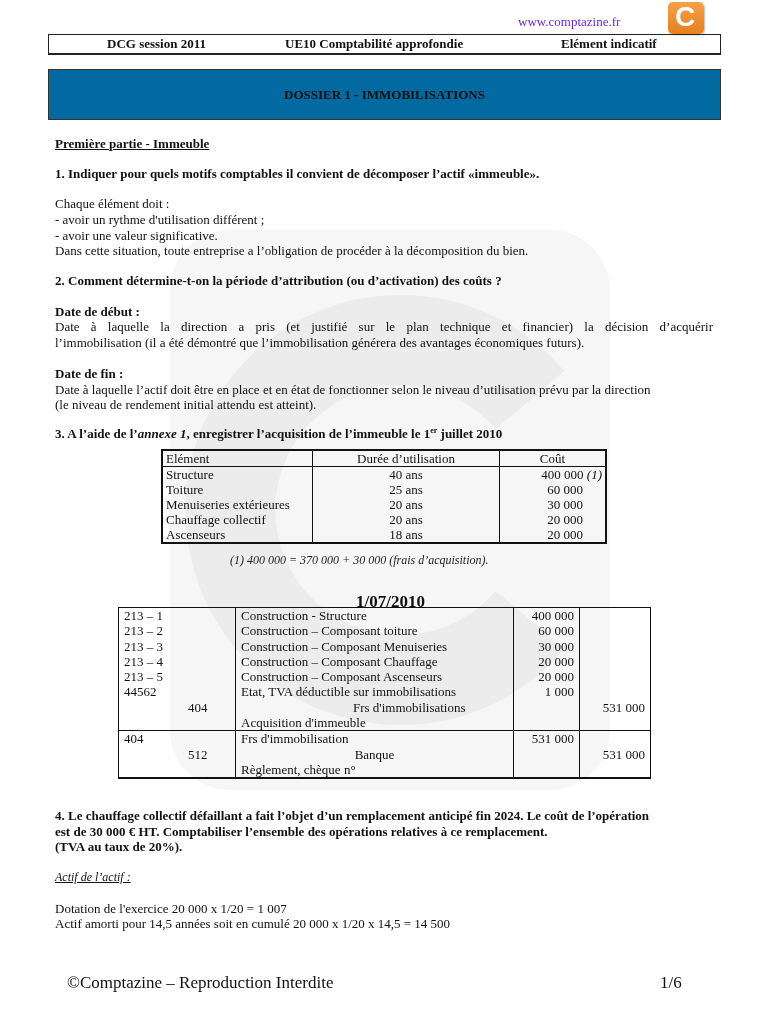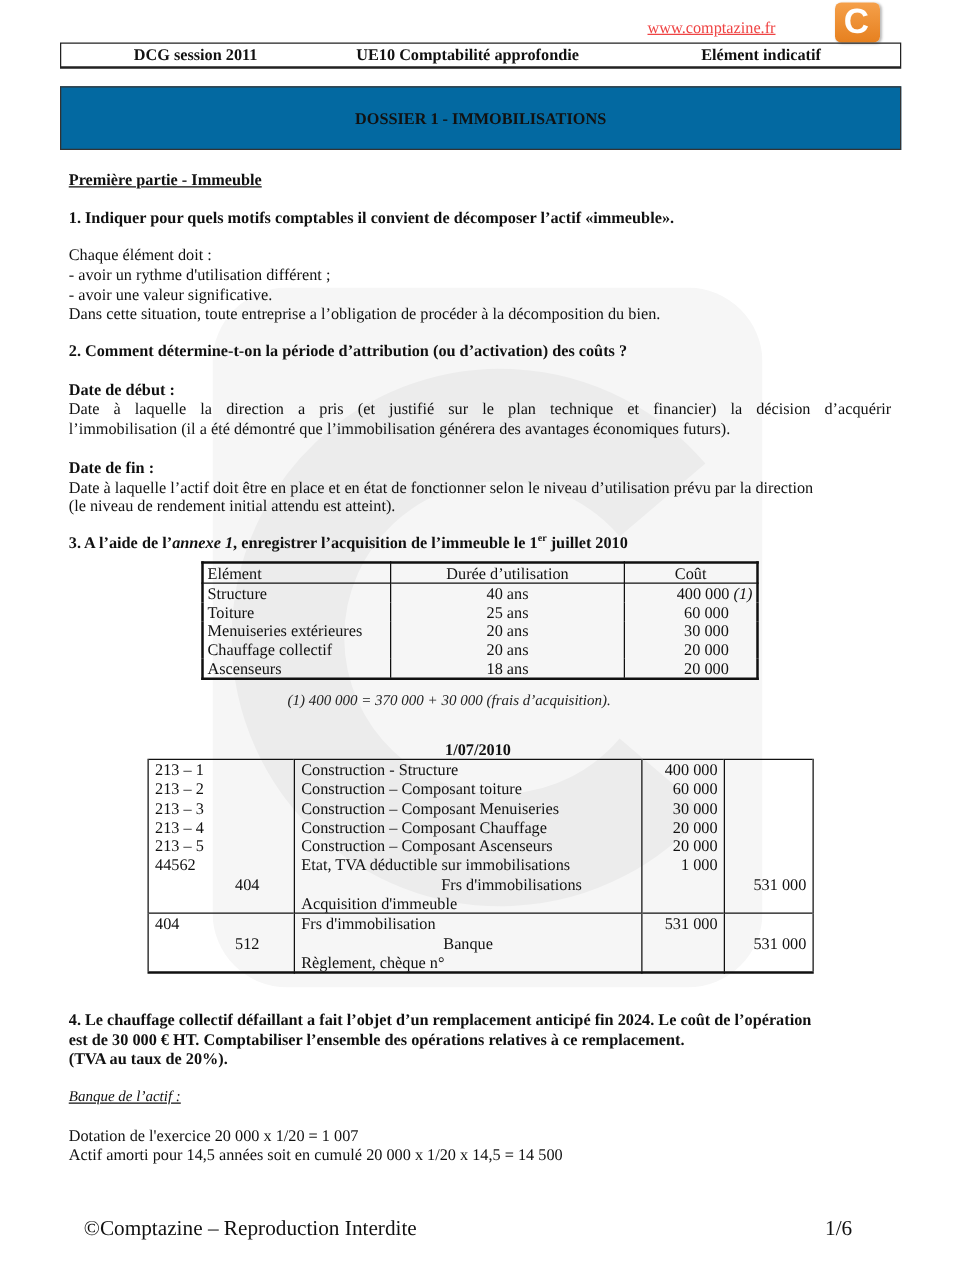--- a/index.html
+++ b/index.html
@@ -2,41 +2,41 @@
 <html><head>
 <meta charset="utf-8">
 <style>
   html, body { margin:0; padding:0; }
   body { width:768px; height:1024px; background:#ffffff; position:relative; overflow:hidden;
          font-family:"Liberation Serif", "DejaVu Serif", serif; color:#111; font-size:13px; }
   .abs { position:absolute; }
   
   .wm { position:absolute; left:170px; top:230px; width:440px; height:560px; z-index:0; pointer-events:none; }
   .content { position:absolute; left:0; top:0; width:768px; height:1024px; z-index:1; }
-  .site-link { left:518px; top:14px; font-size:13px; color:#ef4444; text-decoration:underline; }
+  .site-link { left:518px; top:14px; font-size:13px; color:#6d28d9; }
   .logo { left:668px; top:2px; width:36px; height:32px; border-radius:5px;
           background:linear-gradient(#f5a04a,#e6801f); box-shadow:1px 1px 2px #bbb; }
   .logo span { position:absolute; left:7px; top:-1px; font:bold 28px "Liberation Sans", sans-serif; color:#fff; }
   .hdr { left:48px; top:34px; width:671px; height:18px; border:1px solid #222; border-bottom-width:2px;
          display:flex; align-items:center; font-weight:bold; font-size:13px; }
   .hdr div { position:absolute; top:1px; }
   .dossier { left:48px; top:69px; width:671px; height:49px; background:#0369a1; border:1px solid #333;
              display:flex; align-items:center; justify-content:center; font-weight:bold; font-size:13px; }
   .bold { font-weight:bold; }
   .u { text-decoration:underline; }
   .line { left:55px; font-size:13px; white-space:nowrap; }
   .just { left:55px; width:658px; text-align:justify; text-align-last:justify; font-size:13px; line-height:16px; }
   table { border-collapse:collapse; font-size:13px; }
   .t1 { position:absolute; left:161px; top:449px; width:446px; border:2px solid #111; }
   .t1 td { padding:0 3px; line-height:15px; border-left:1px solid #111; border-right:1px solid #111; }
   .t1 tr.head td { border-bottom:1.5px solid #111;margin-left:32px; }
   .c { text-align:center; }
   .r { text-align:right; }
   .note { left:230px; top:553px; font-style:italic; font-size:12px; color:#222; }
-  .jdate { left:356px; top:592px; font-weight:bold; font-size:13px; }
+  .jdate { left:356px; top:592px; font-weight:bold; font-size:17px; }
   .t2 { position:absolute; left:118px; top:607px; width:533px; border:1px solid #111; border-bottom-width:2px; }
   .t2 td { padding:0 5px; line-height:15.3px; vertical-align:top; border-left:1px solid #111; border-right:1px solid #111; }
   .t2 tr.sep td { border-top:1.5px solid #111; }
   .foot { font-size:17px; }
 </style>
 </head>
 <body>
 
 <svg class="wm" viewBox="0 0 440 560">
   <rect x="0" y="0" width="440" height="560" rx="60" fill="#f6f6f6"></rect>
@@ -188,19 +188,19 @@
         <div>531 000</div>
         <div>&nbsp;</div>
       </td>
     </tr>
   </tbody>
     </table>
 
   <div class="abs line bold" style="top:808px">4. Le chauffage collectif défaillant a fait l’objet d’un remplacement anticipé fin 2024. Le coût de l’opération</div>
   <div class="abs line bold" style="top:824px">est de 30 000 € HT. Comptabiliser l’ensemble des opérations relatives à ce remplacement.</div>
   <div class="abs line bold" style="top:839px">(TVA au taux de 20%).</div>
-  <div class="abs line u" style="top:870px; font-style:italic; font-size:12px">Banque de l’actif :</div>
+  <div class="abs line u" style="top:870px; font-style:italic; font-size:12px">Actif de l’actif :</div>
   <div class="abs line" style="top:901px">Dotation de l'exercice 20 000 x 1/20 = 1 007</div>
   <div class="abs line" style="top:916px">Actif amorti pour 14,5 années soit en cumulé 20 000 x 1/20 x 14,5 = 14 500</div>
 
   <div class="abs foot" style="left:67px; top:973px">©Comptazine – Reproduction Interdite</div>
   <div class="abs foot" style="left:660px; top:973px">1/6</div>
 </div>
 
 </body></html>

